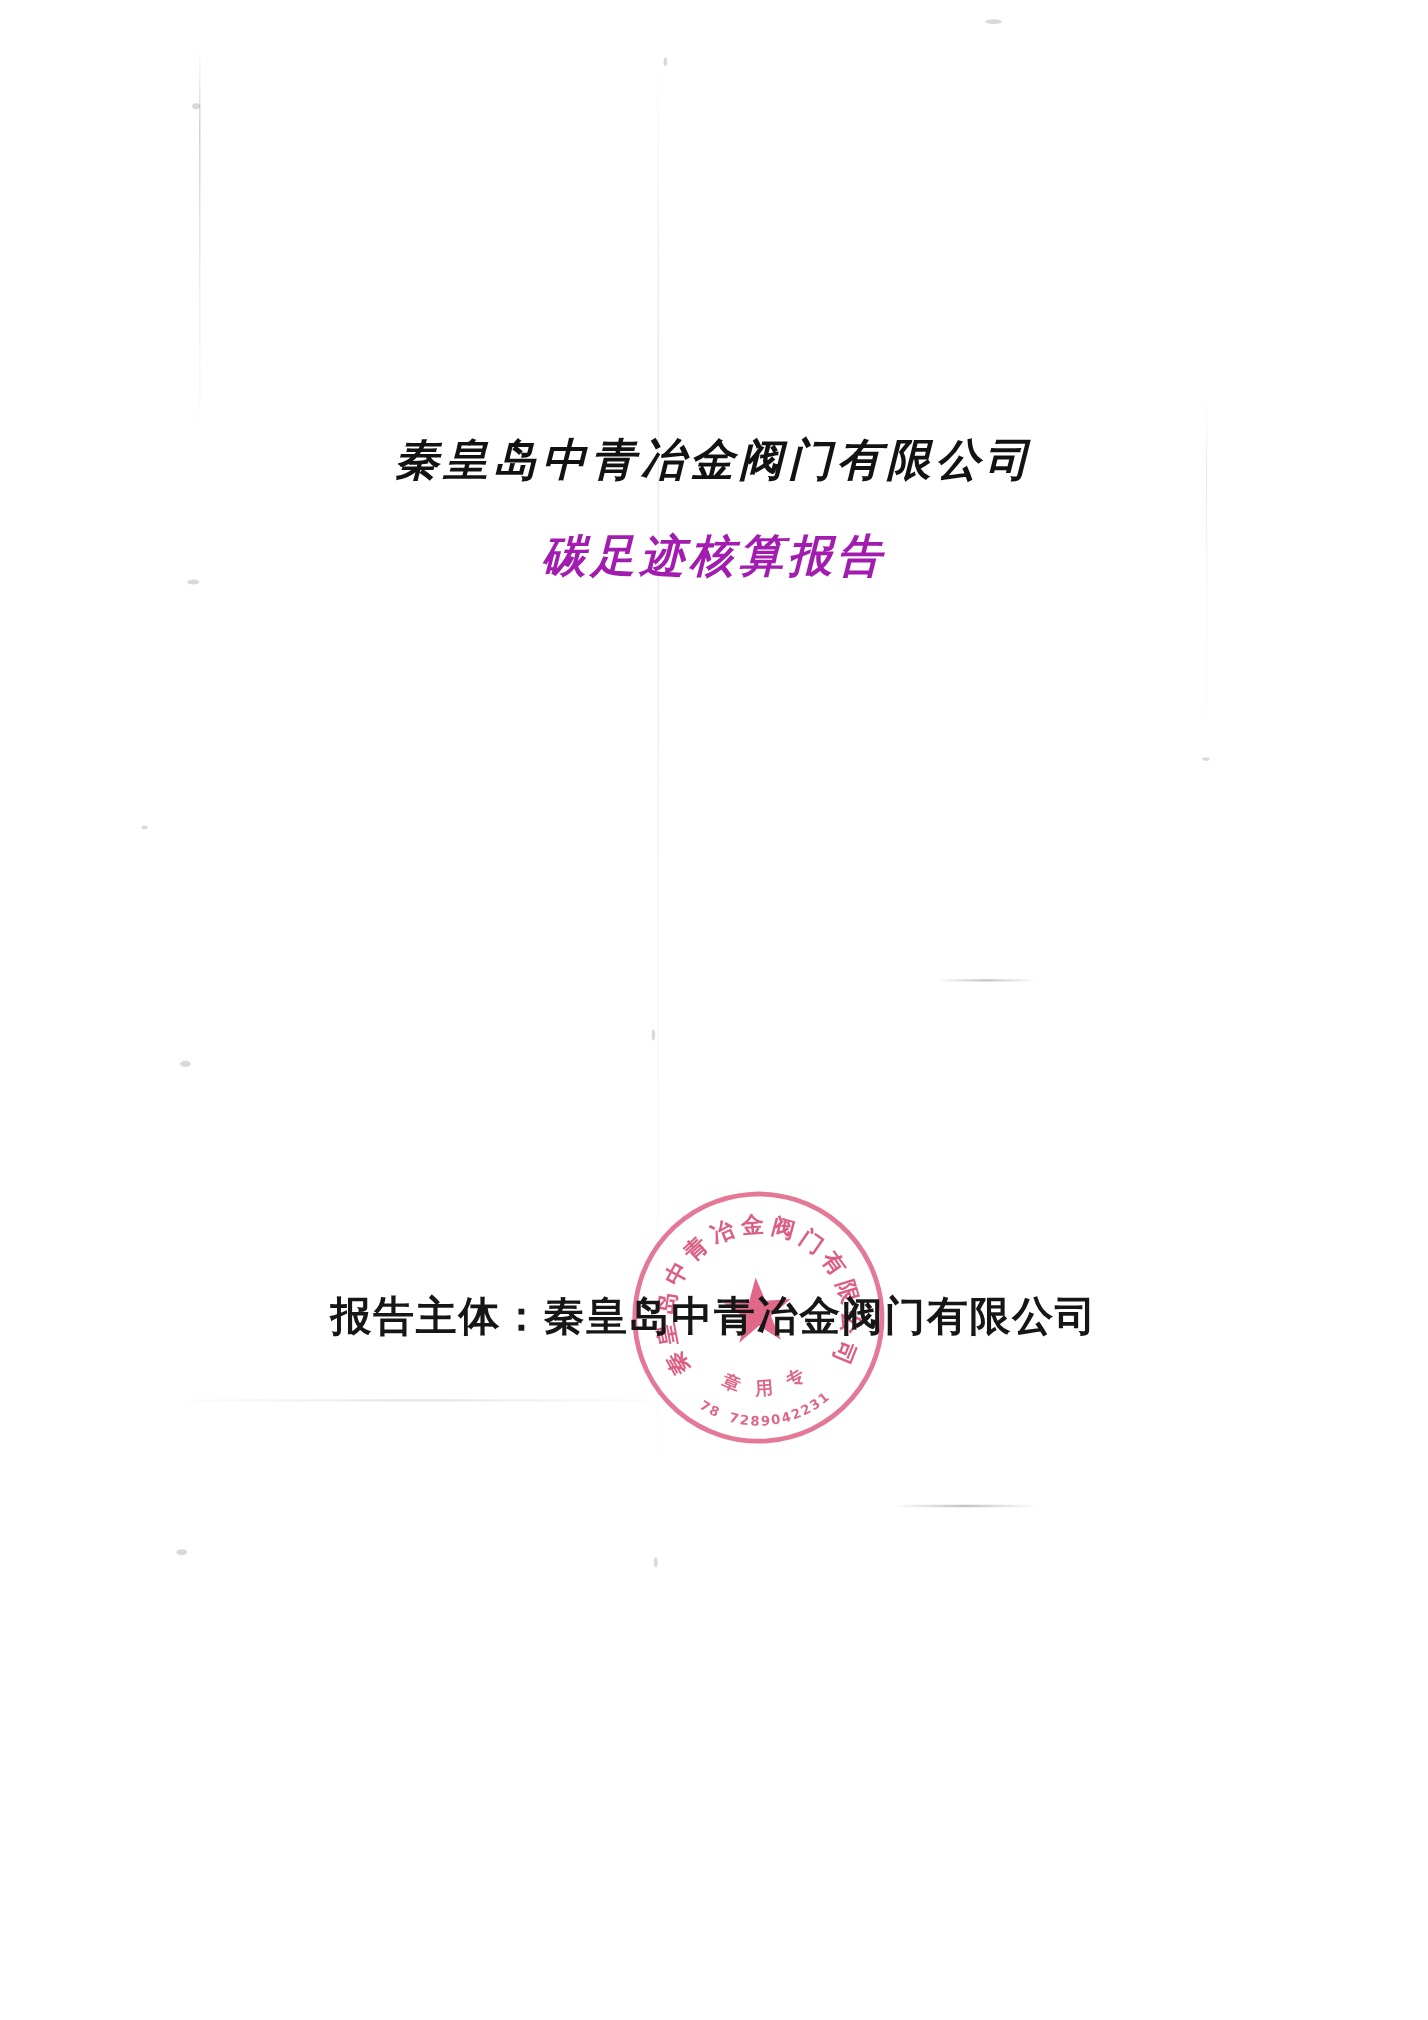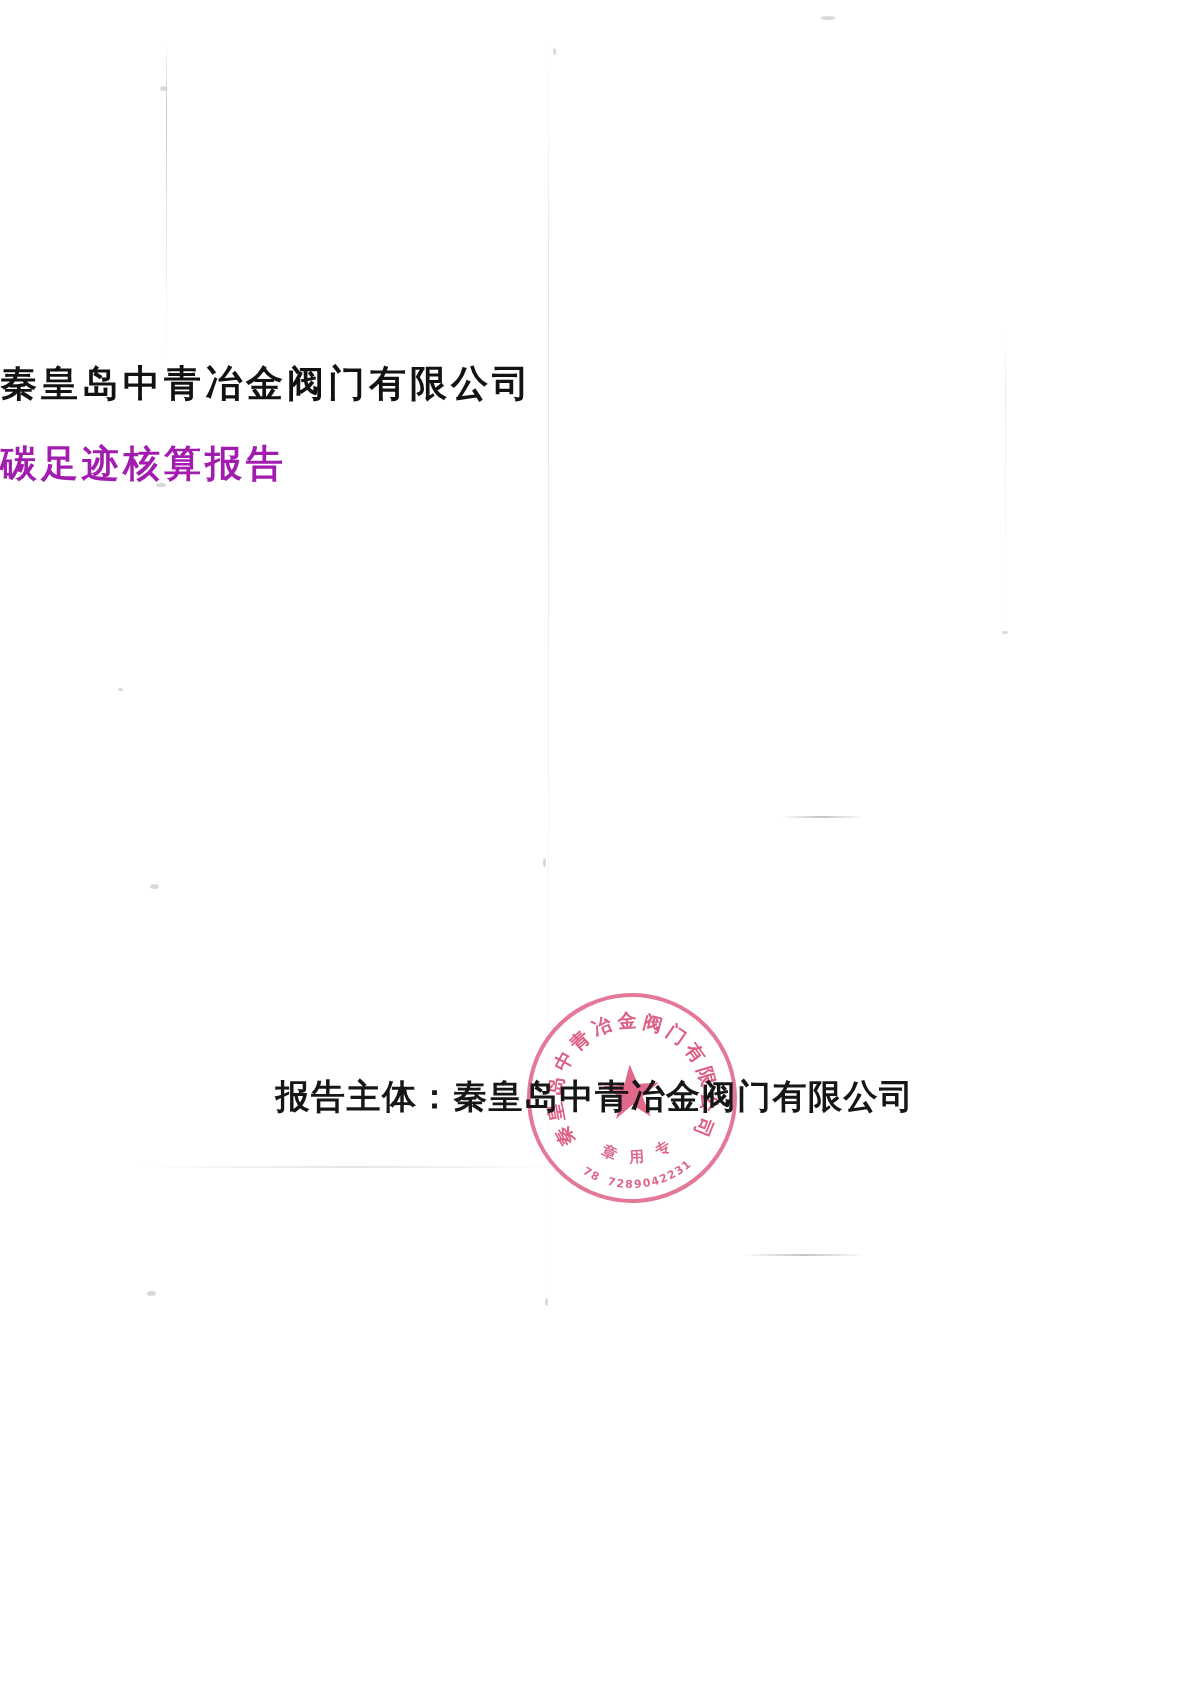--- a/index.html
+++ b/index.html
@@ -34,21 +34,22 @@
   .vline {
     position: absolute;
     width: 1px;
     background: linear-gradient(180deg, rgba(200,200,200,0) 0%, rgba(170,170,170,0.65) 20%, rgba(170,170,170,0.25) 60%, rgba(200,200,200,0) 100%);
   }
   .title-block {
     position: absolute;
     left: 0;
     right: 0;
     top: 362px;
-    text-align: left;
+    text-align: center;
+    font-style: italic;
   }
   .doc-title-line1 {
     font-size: 37px;
     font-weight: bold;
     letter-spacing: 4px;
     color: #121212;
     line-height: 1.2;
   }
   .doc-title-line2 {
     font-size: 37px;

